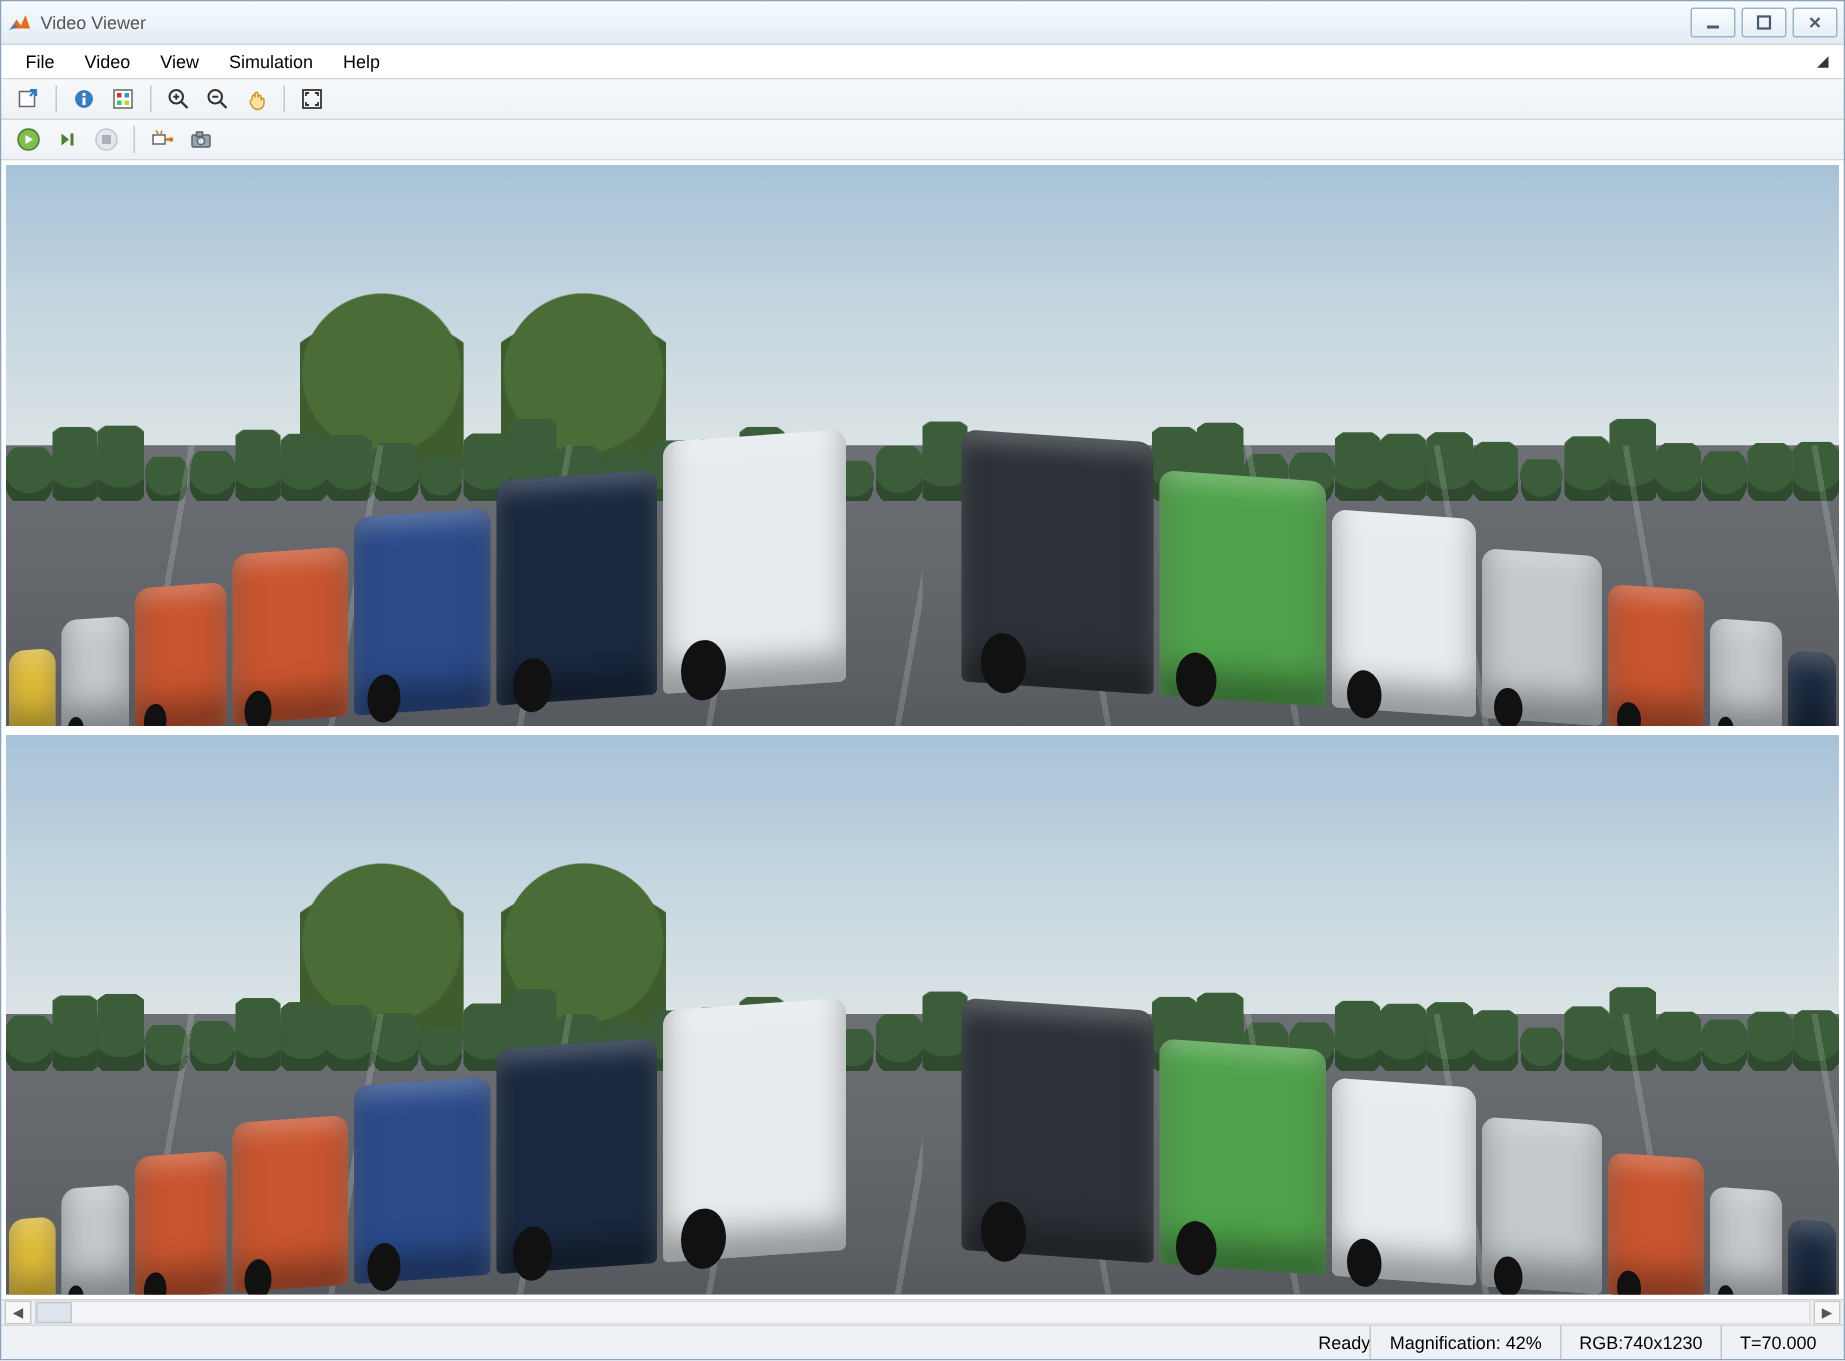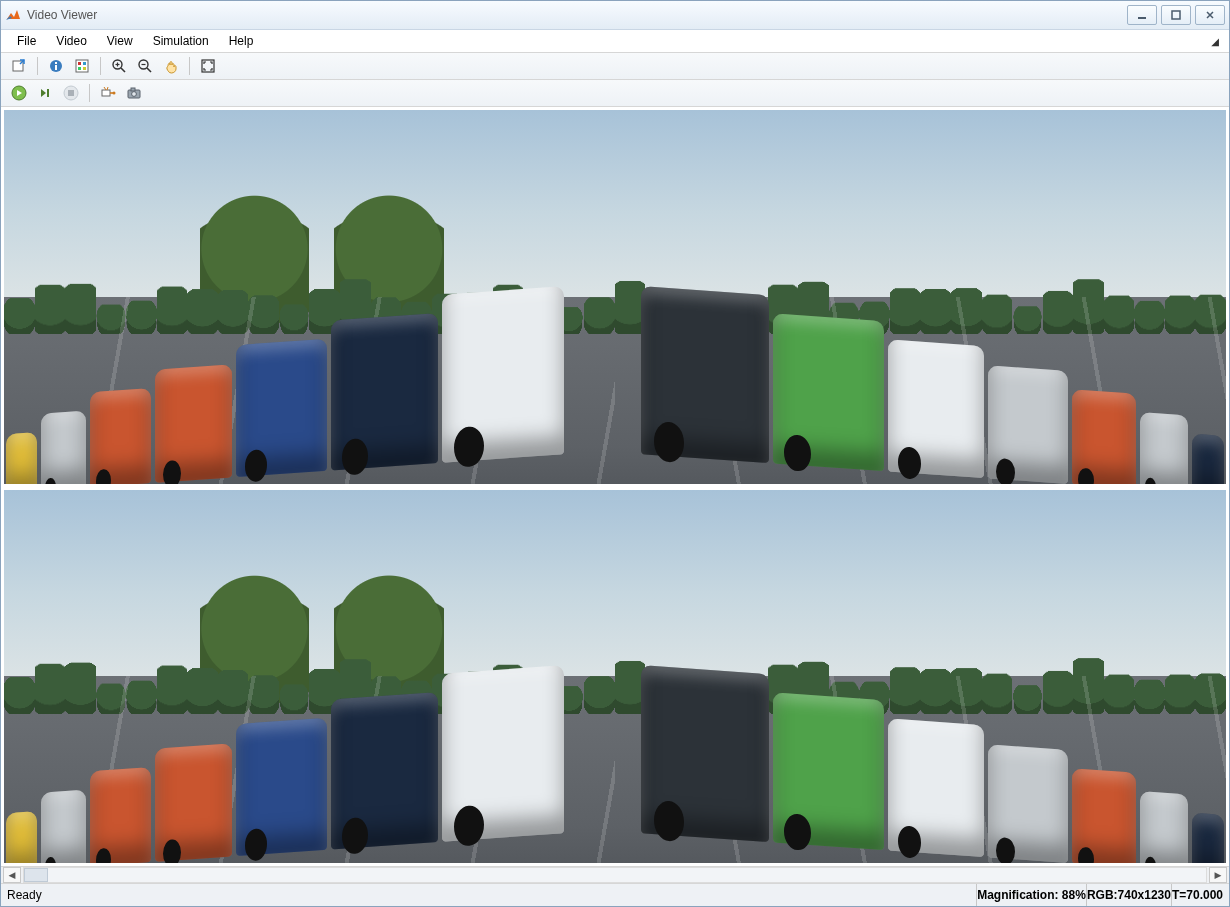--- a/index.html
+++ b/index.html
@@ -188,28 +188,27 @@
   }
   
   .statusbar {
     height: 22px;
     background: #eef1f5;
     border-top: 1px solid #d6d6d6;
     display: flex; align-items: center;
     padding: 0 6px;
     font-size: 12px;
   }
-  .statusbar .status-left { flex: 1 1 auto; }
+  .statusbar .status-left { flex: 1 1 auto; text-align: right; }
   .statusbar .status-cell {
     border-left: 1px solid #c7c7c7;
-    padding: 0 0;
+    padding: 0 12px;
     height: 100%;
     display: flex; align-items: center;
     white-space: nowrap;
-    font-weight: bold;
   }
   
   svg { display:block; }
 </style>
 </head>
 <body>
 
 <div class="window">
 
   <div class="titlebar">
@@ -486,19 +485,19 @@
     <div class="track">
       <div class="thumb"></div>
     </div>
     <div class="btn">▶</div>
   </div>
 
   <div class="statusbar">
     <div class="status-left">Ready</div>
     <div class="status-cell">
       <span>Magnification:</span>&nbsp;
-      <span>88%</span>
+      <span>42%</span>
     </div>
     <div class="status-cell">RGB:740x1230</div>
     <div class="status-cell">T=70.000</div>
   </div>
 
 </div>
 
 </body></html>

